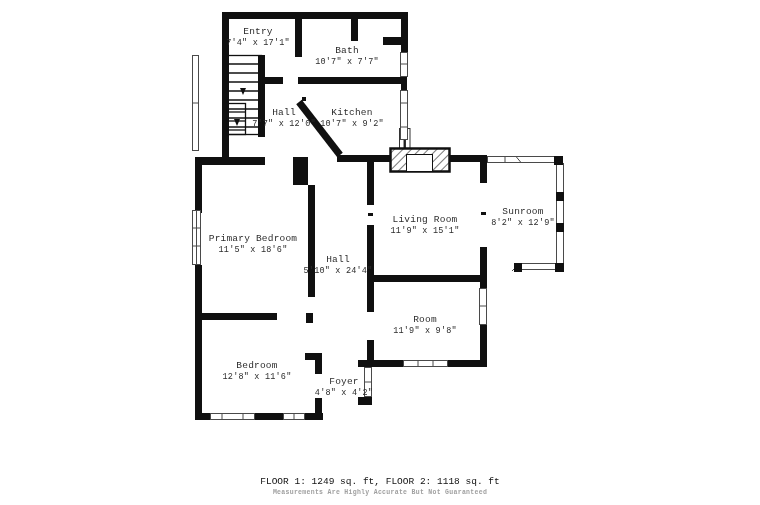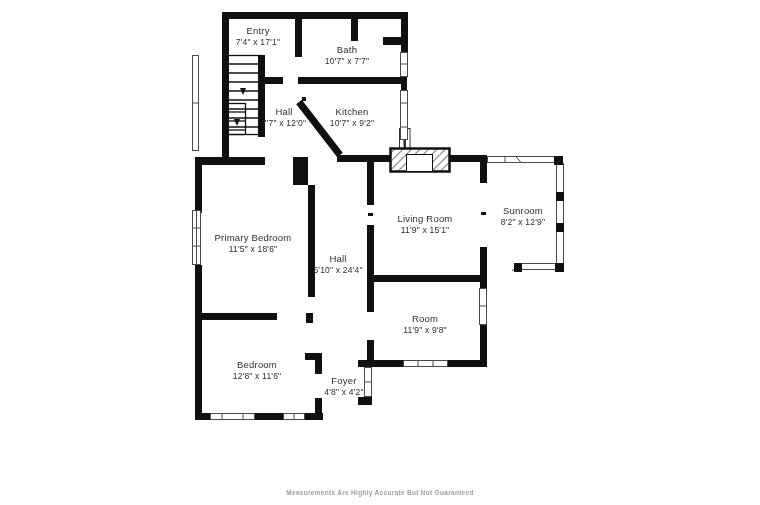--- a/index.html
+++ b/index.html
@@ -1,18 +1,18 @@
 <!DOCTYPE html>
 <html><head>
 <meta charset="utf-8">
 <style>
   html,body{margin:0;padding:0;background:#ffffff;}
   .canvas{
     position:relative;width:760px;height:505px;background:#ffffff;
-    overflow:hidden;font-family:Liberation Sans, sans-serif;
+    overflow:hidden;font-family:Liberation Mono, monospace;
   }
   svg{position:absolute;left:0;top:0;}
   .wall{fill:#101010;}
   .thinline{stroke:#101010;stroke-width:1.3;fill:none;}
   .winbox{fill:#ffffff;stroke:#4a4a4a;stroke-width:1;}
   .winline{stroke:#4a4a4a;stroke-width:1;}
   .post{fill:#101010;}
   .rname{font-size:9.5px;fill:#2d2d2d;letter-spacing:.2px;}
   .rdims{font-size:8.5px;fill:#2d2d2d;letter-spacing:.2px;}
   .summary{
@@ -201,14 +201,15 @@
         <text class="rname" x="257" y="368">Bedroom</text>
         <text class="rdims" x="257" y="379">12'8" x 11'6"</text>
       </g>
       <g>
         <text class="rname" x="344" y="384">Foyer</text>
         <text class="rdims" x="344" y="395">4'8" x 4'2"</text>
       </g>
     </g>
   </svg>
 
+  <div class="summary floors-line">FLOOR 1: 1249 sq. ft, FLOOR 2: 1118 sq. ft</div>
   <div class="summary disclaimer-line">Measurements Are Highly Accurate But Not Guaranteed</div>
 </div>
 
 </body></html>

